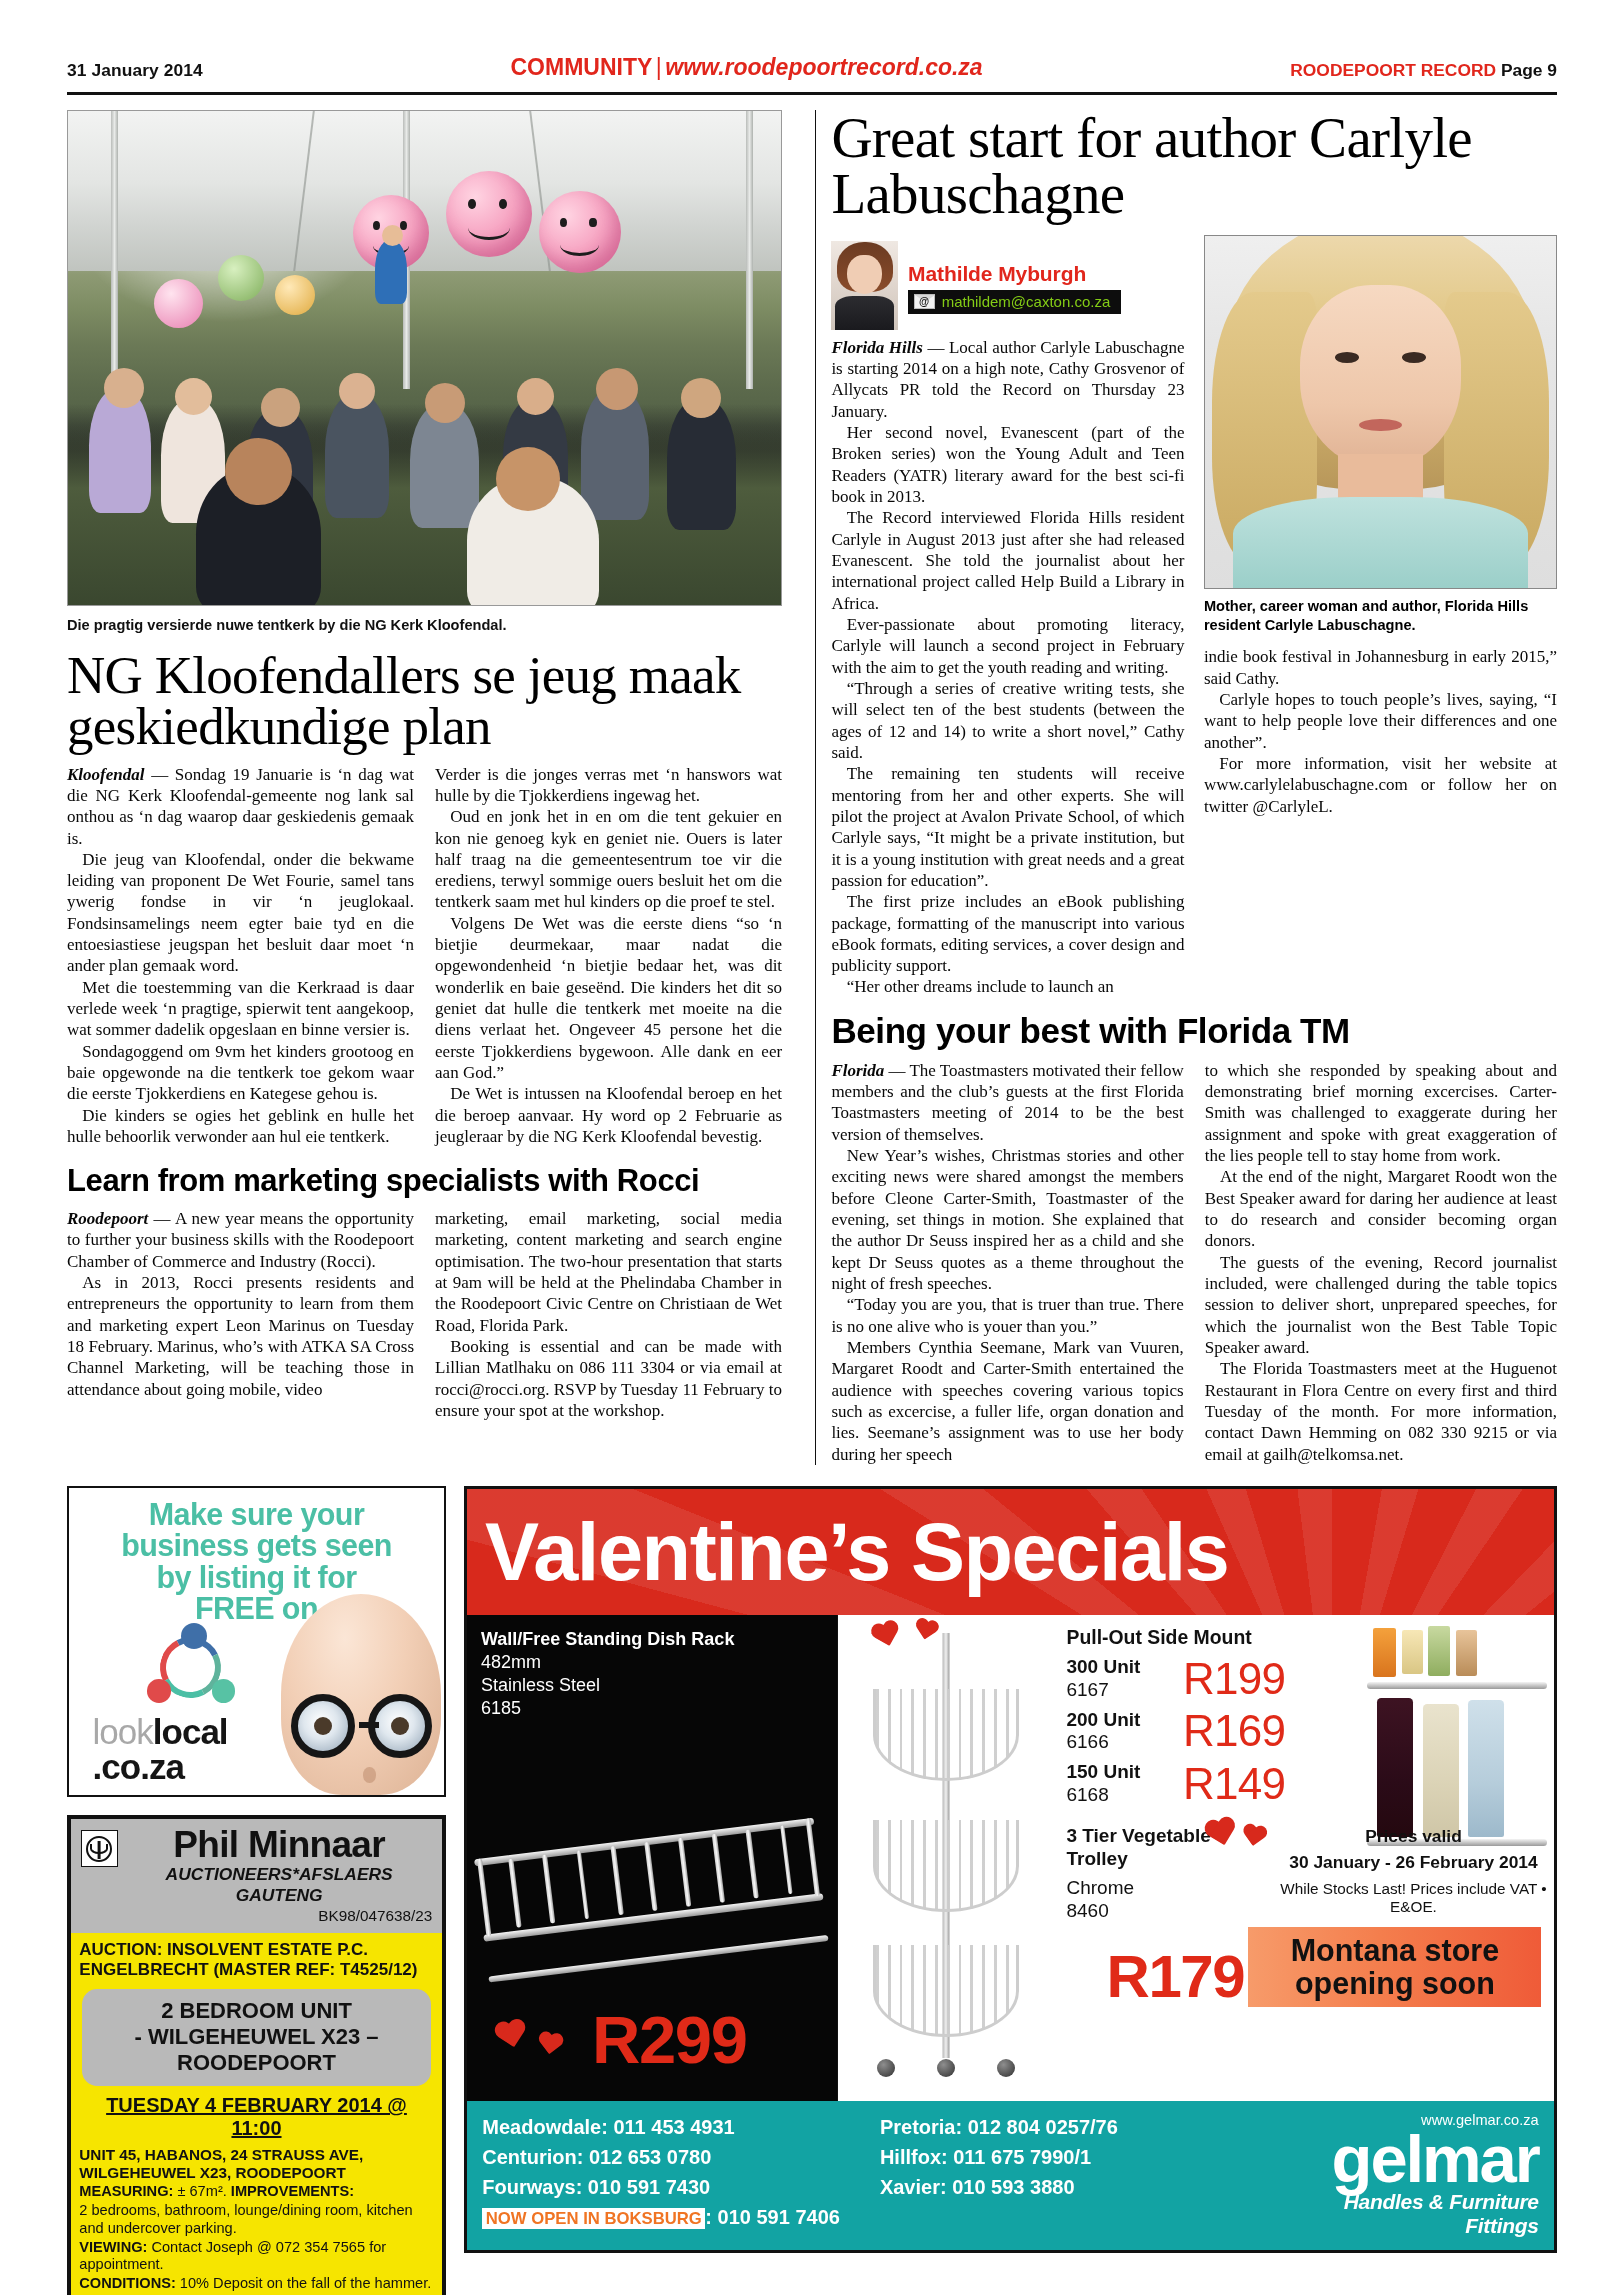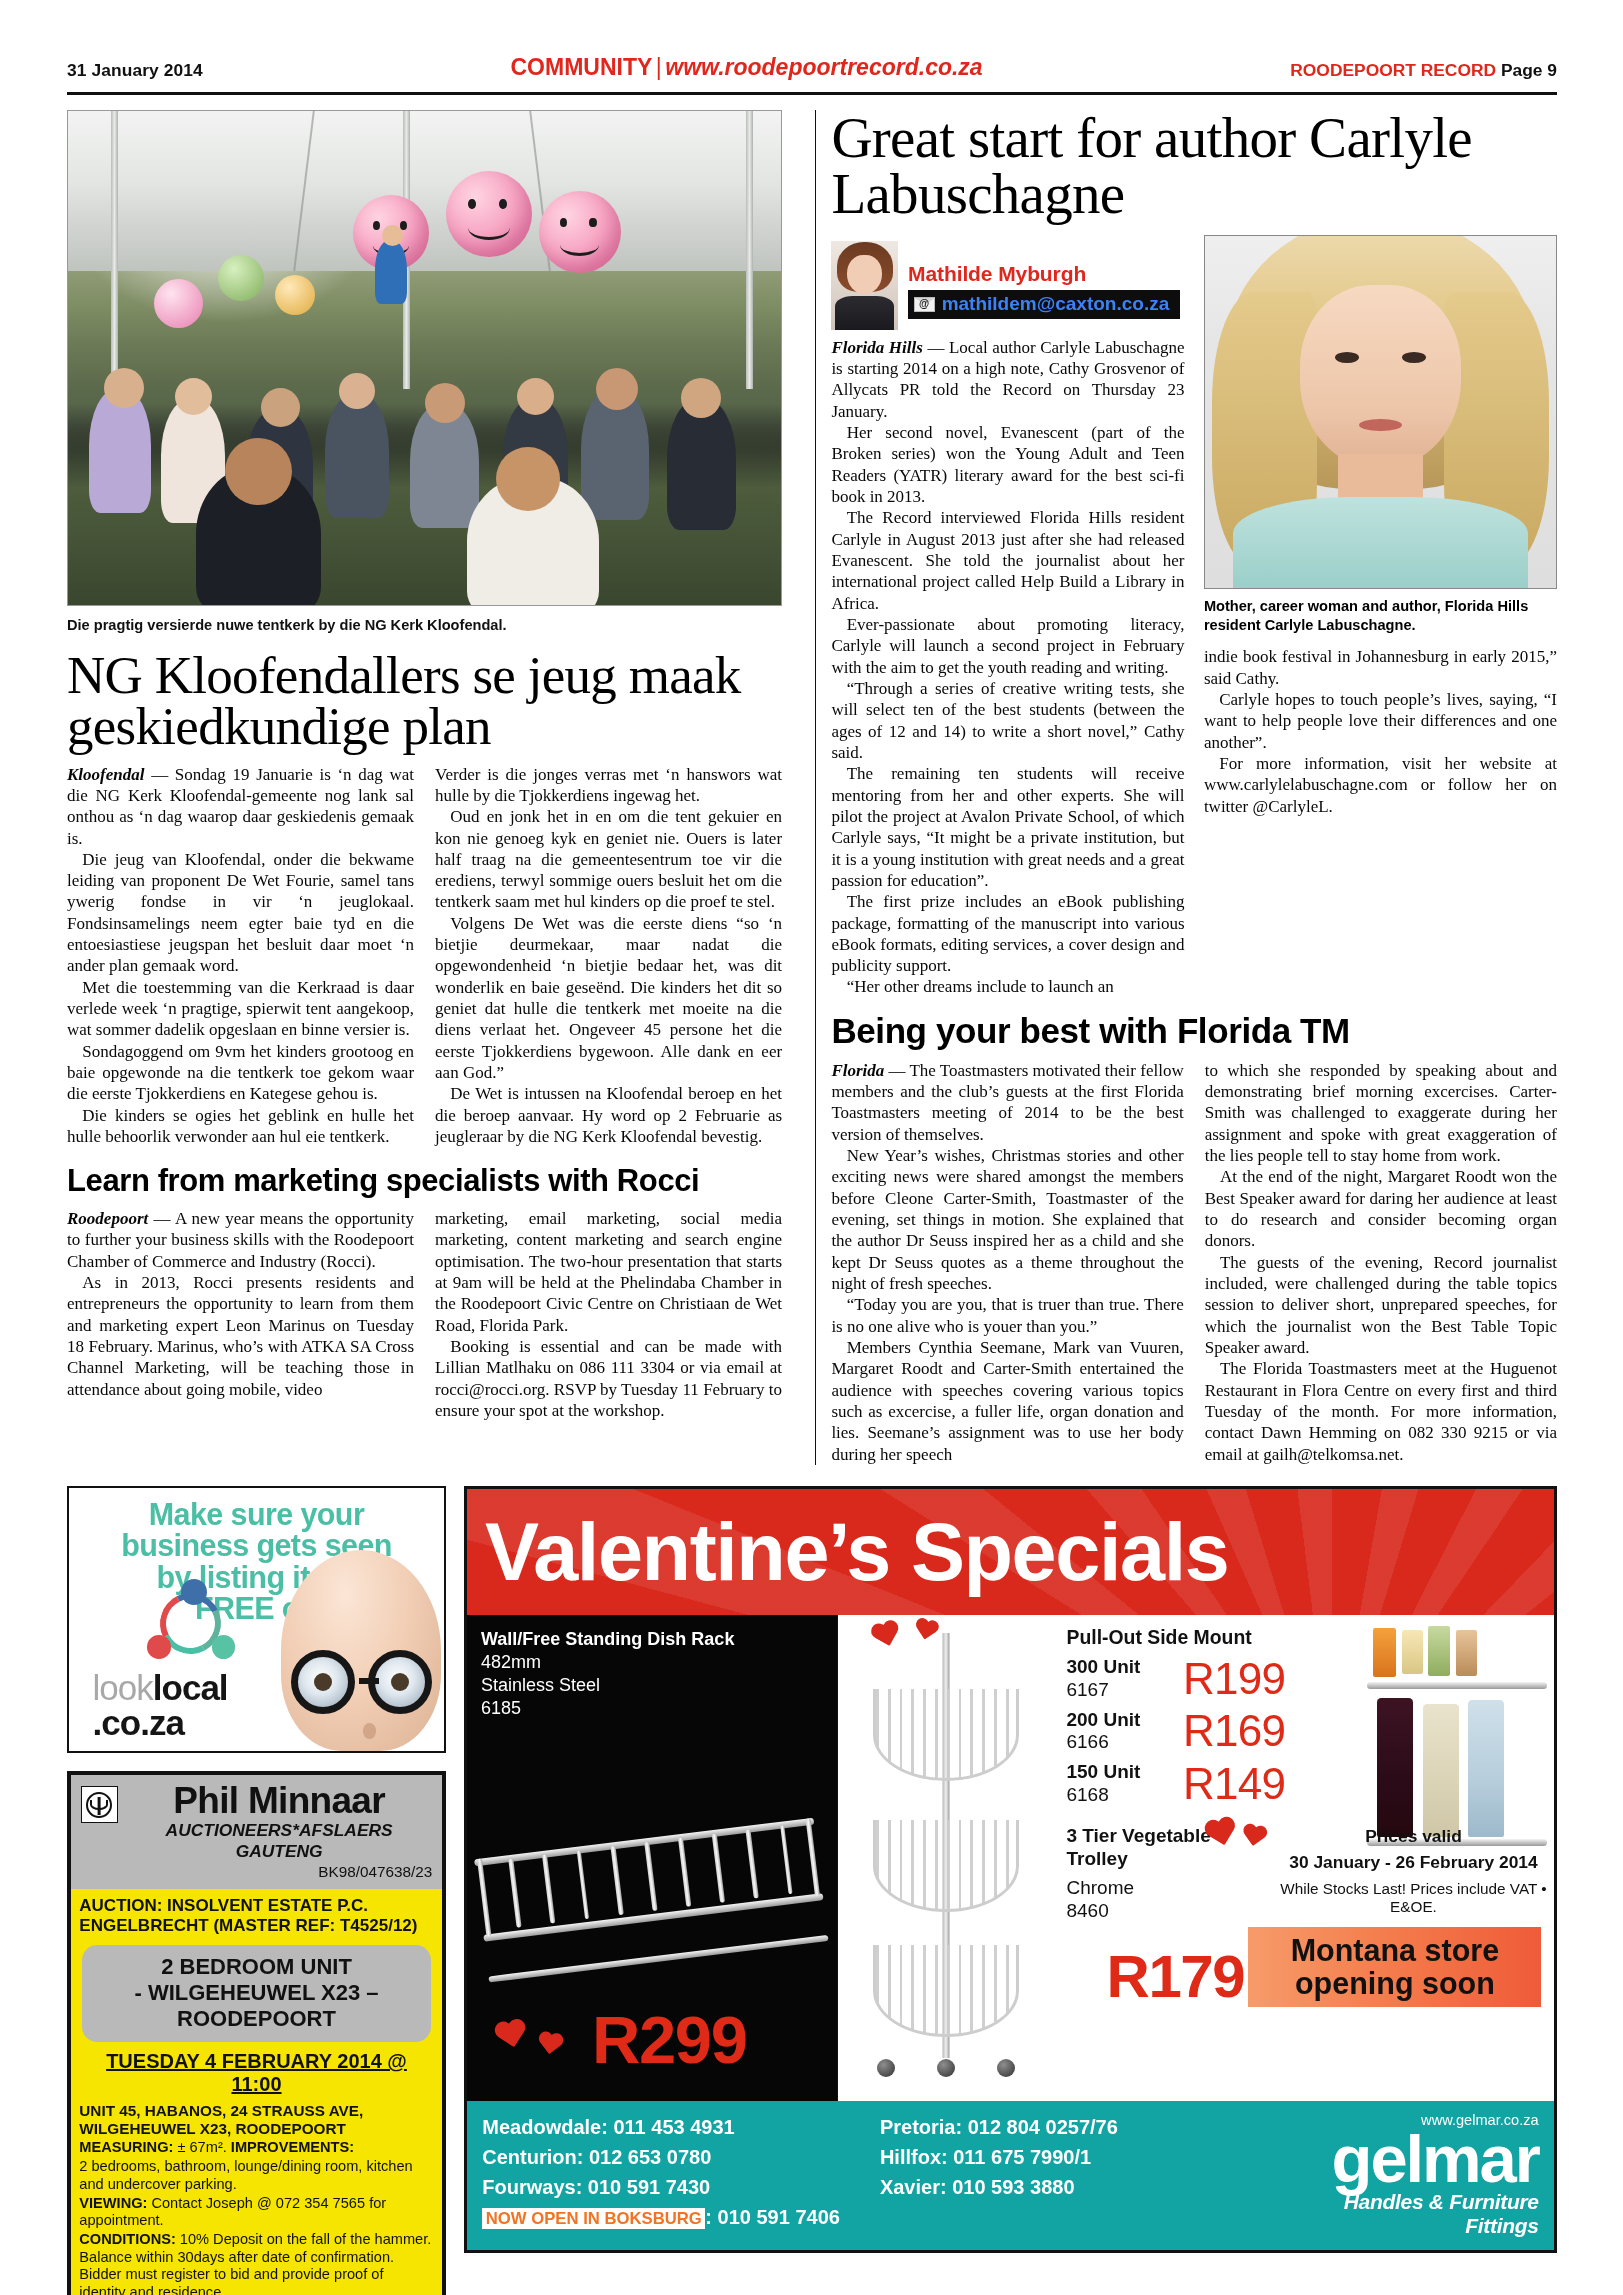--- a/index.html
+++ b/index.html
@@ -98,22 +98,22 @@
     font-size: 21px; color: #e1261c; letter-spacing: -0.1px; }
   .by-mail { display: inline-flex; align-items: center; gap: 7px;
     background: #0d0d0d; padding: 3.5px 11px 3.5px 5.6px; margin-top: 4.2px; }
   .by-env { width: 21px; height: 15.3px; background: #f2f2f2; position: relative;
     border: 0.7px solid #bbb; flex: none; }
   .by-env:before { content:""; position:absolute; left:0; top:0; width:100%; height:100%;
     border-top: 7.6px solid #d8d8d8; border-left: 10.4px solid transparent;
     border-right: 10.4px solid transparent; box-sizing: border-box; }
   .by-env .at { position:absolute; left:50%; top:50%; transform: translate(-50%,-55%);
     font-family:"Liberation Sans", sans-serif; font-weight:bold; font-size:10.4px; color:#111; z-index:2;}
-  .by-mail span.addr { font-family: "Liberation Sans", sans-serif; font-weight: bold;
-    font-size: 19px; color: #3b82f6; }
+  .by-mail span.addr { font-family: "Liberation Sans", sans-serif; font-weight: normal;
+    font-size: 15px; color: #84cc16; }
 
   
   .author-photo { width: 100%; height: 354px; border: 0.7px solid #888; position: relative;
     overflow: hidden;
     background: linear-gradient(180deg,#efefef 0%, #e6e6e6 30%, #dedede 100%); }
   .ap-hair { position:absolute; left:6%; top:-6%; width:88%; height:78%;
     background: linear-gradient(180deg,#efdcb4 0%, #e2c888 38%, #cdae6b 70%, #b8975a 100%);
     border-radius: 50% 50% 40% 40%; }
   .ap-hair2 { position:absolute; left:2%; top:16%; width:30%; height:78%;
     background: linear-gradient(180deg,#e4ca8c,#c9a961); border-radius: 40% 10% 30% 40%; }
@@ -132,21 +132,21 @@
     background: linear-gradient(180deg,#bfe2de,#9bcfc9); border-radius: 40% 40% 0 0; }
   .photo-cap2 { font-family:"Liberation Sans", sans-serif; font-weight:bold;
     font-size: 14.6px; line-height:1.3; margin-top: 8.3px; }
 
   
   .ads { display:flex; margin-top: 21px; gap: 0; }
   .ads-left { width: 379px; flex: none; }
   .ads-right { flex: 1 1 auto; margin-left: 18px; }
 
   
-  .ad-looklocal { border: 2.1px solid #111; height: 267px; position: relative;
+  .ad-looklocal { border: 2.1px solid #111; height: 311px; position: relative;
     overflow: hidden; background: #fff; padding: 11px 24px 0; }
   .ll-head { font-family:"Liberation Sans", sans-serif; font-weight: bold;
     font-size: 30.5px; line-height: 1.03; color: #4bbfa5; text-align: center;
     letter-spacing: -0.6px; }
   .ll-logo { position: absolute; left: 23.6px; bottom: 11px; width: 201px; }
   .ll-atom { position: relative; width: 97px; height: 92px; margin: 0 auto 1.4px; }
   .ll-ring { position:absolute; left:15.3px; top:15.3px; width:61px; height:61px;
     border-radius:50%; border: 6.2px solid transparent;
     border-top-color:#3f6fa8; border-right-color:#5fb39c;
     border-bottom-color:#4bbfa5; border-left-color:#e04a4a;

